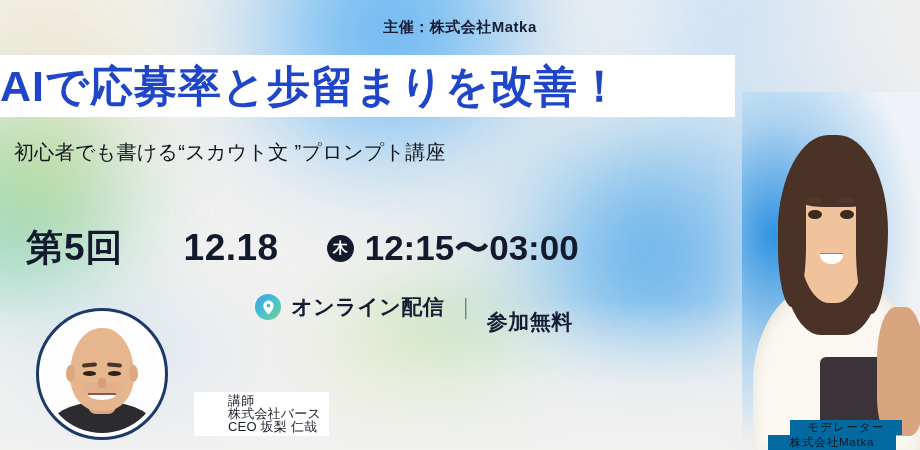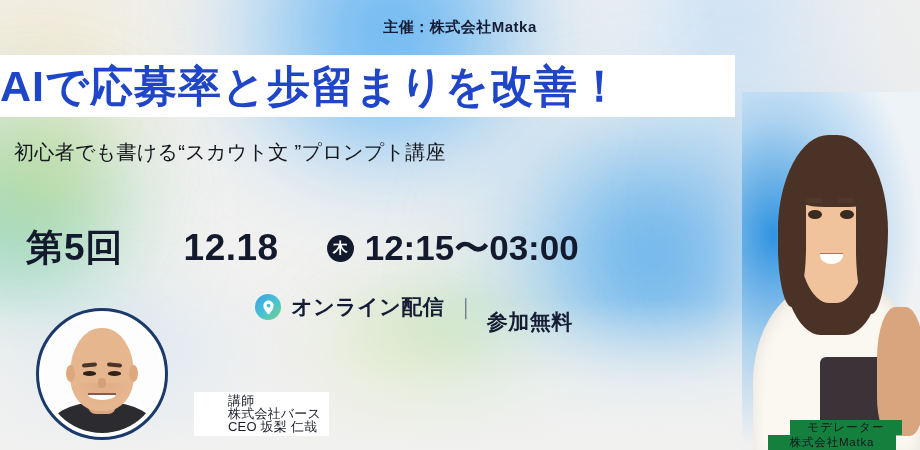--- a/index.html
+++ b/index.html
@@ -215,21 +215,21 @@
   .w-hair-s { position:absolute; left:20%; top:26%; width:16%; height:34%;
               background:#4b3226; border-radius:40% 20% 50% 50%; }
   .w-hair-s2{ position:absolute; right:19%; top:26%; width:17%; height:36%;
               background:#4b3226; border-radius:20% 40% 50% 50%; }
 
   .mod-credit {
     position:absolute; right:0; bottom:0; width:240px;
     text-align:center;
   }
   .mod-line {
-    display:block; background:#15803d;
+    display:block; background:#0369a1;
     font-size:11.5px; line-height:15px; color:#121620;
     white-space:nowrap; letter-spacing:1.2px; font-weight:400;
     margin:0 auto;
   }
   .mod-line.l1 { width:112px; margin-right:18px; }
   .mod-line.l2 { width:128px; margin-right:24px; letter-spacing:0.8px; }
   .mod-line.l3 { width:212px; margin-right:0; font-weight:700; letter-spacing:0.6px; font-size:12.5px; }
 </style>
 </head>
 <body>

